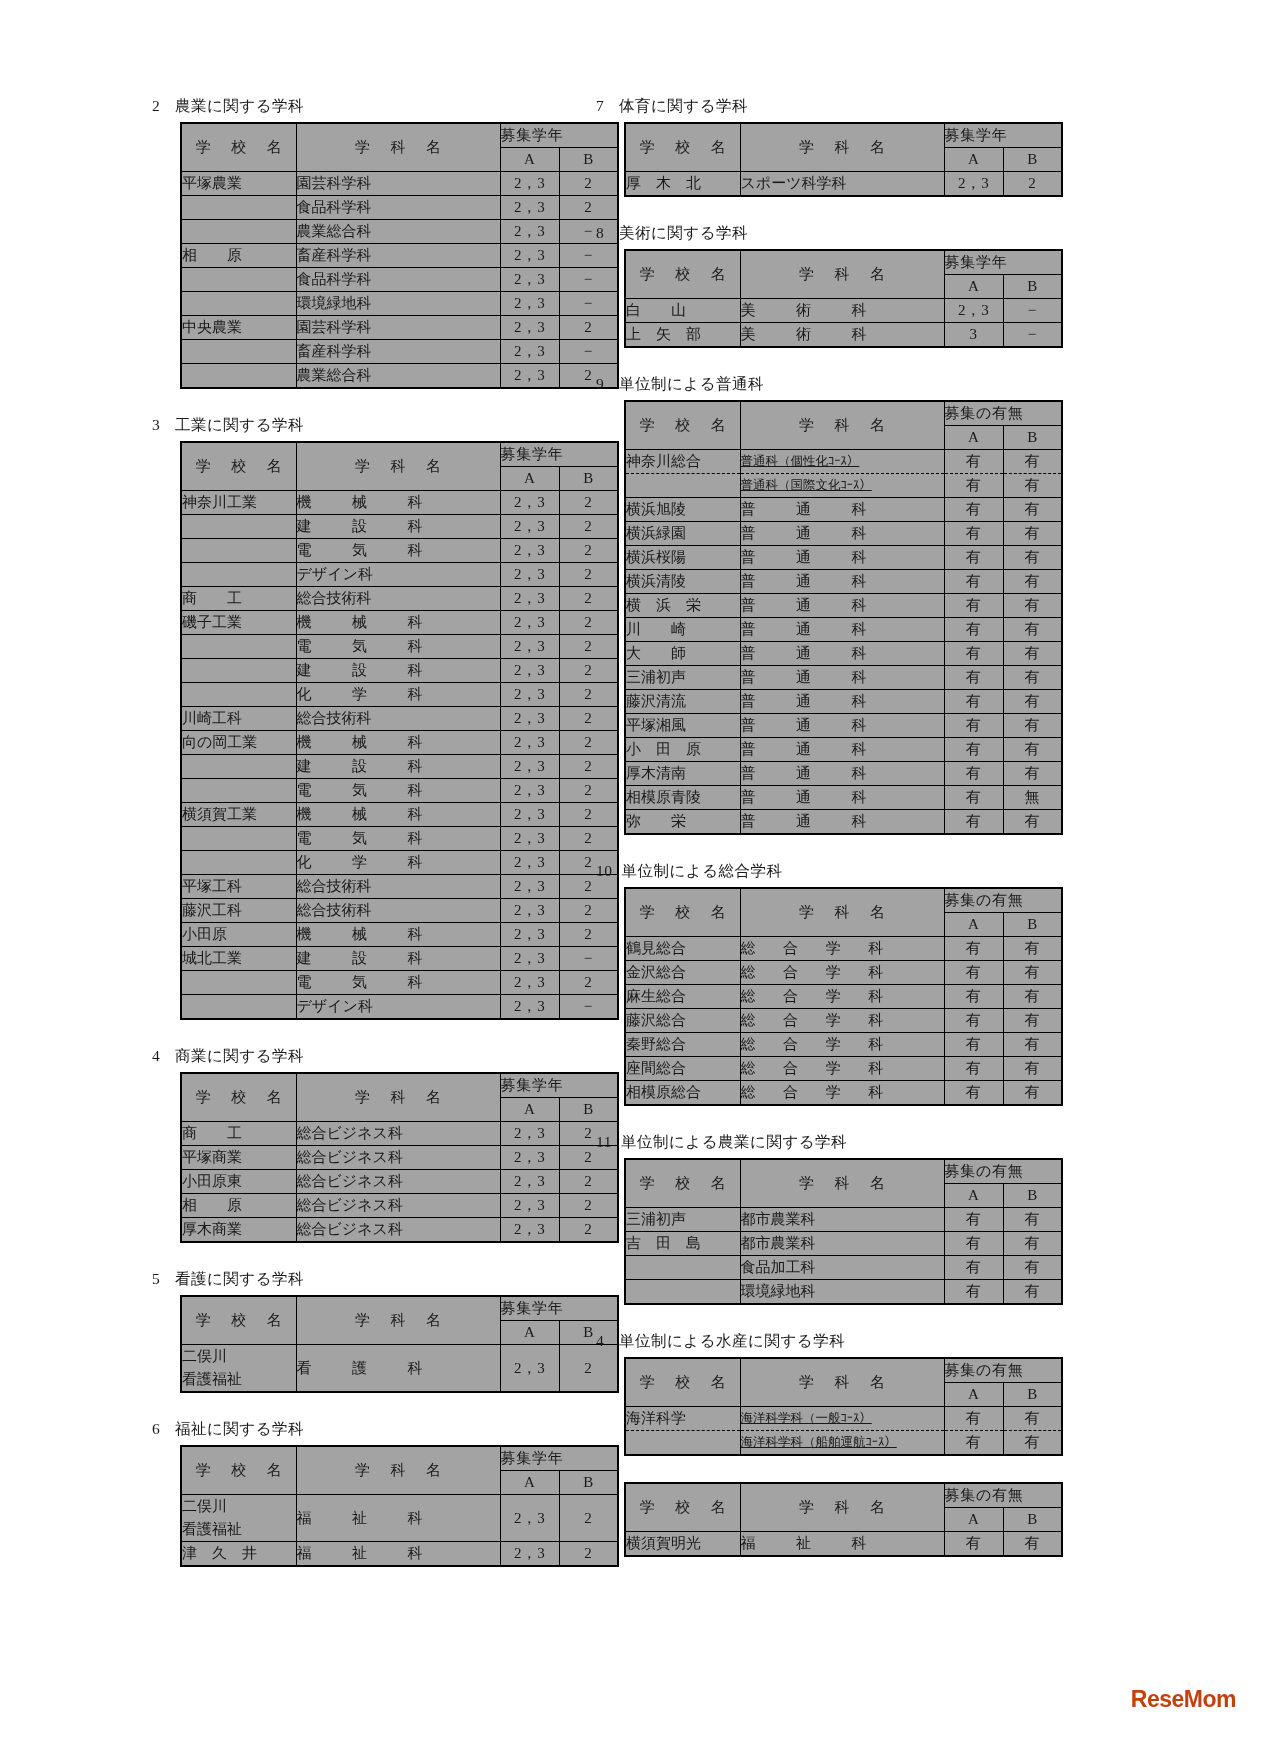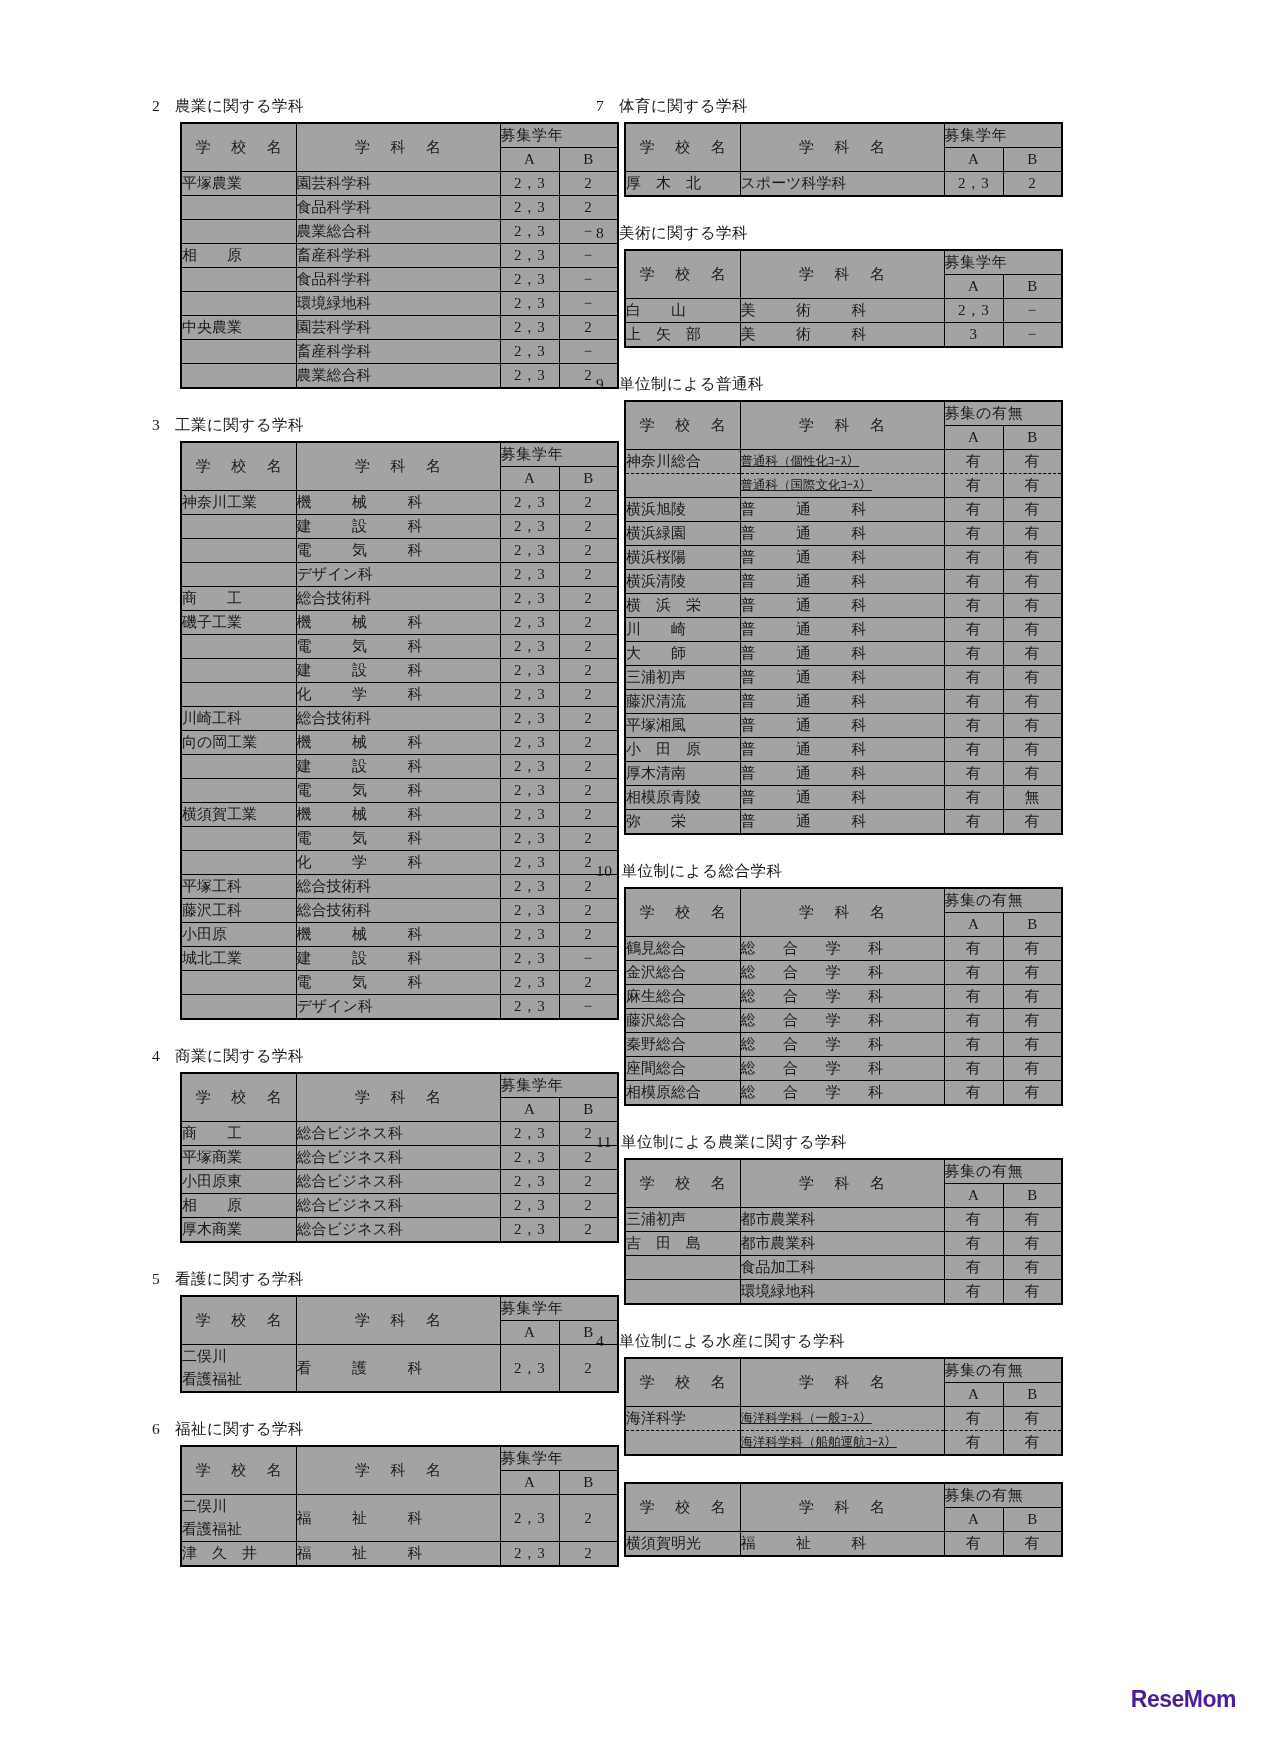--- a/index.html
+++ b/index.html
@@ -106,21 +106,21 @@
   
   tr.grp > td{border-top:1.6px solid #000;}
 
   .watermark{
     position:absolute;
     right:44px;bottom:34px;
     font-family:"Liberation Sans","DejaVu Sans",sans-serif;
     font-size:23px;
     font-weight:bold;
     letter-spacing:-.5px;
-    color:#4c1d95;
+    color:#c2410c;
   }
 </style>
 </head>
 <body>
 
 <div class="page">
 
   <div class="col col-left" id="col-left">
       <div class="section">
         <div class="sec-title"><span class="num">2</span><span class="gap"></span><span>農業に関する学科</span></div>

